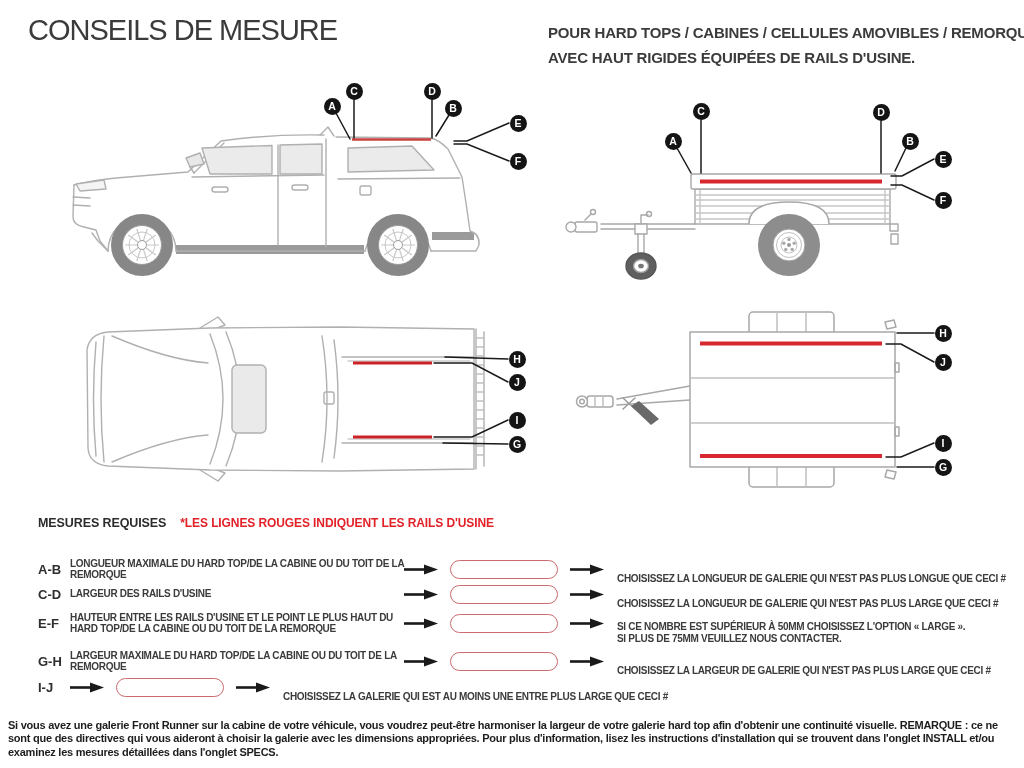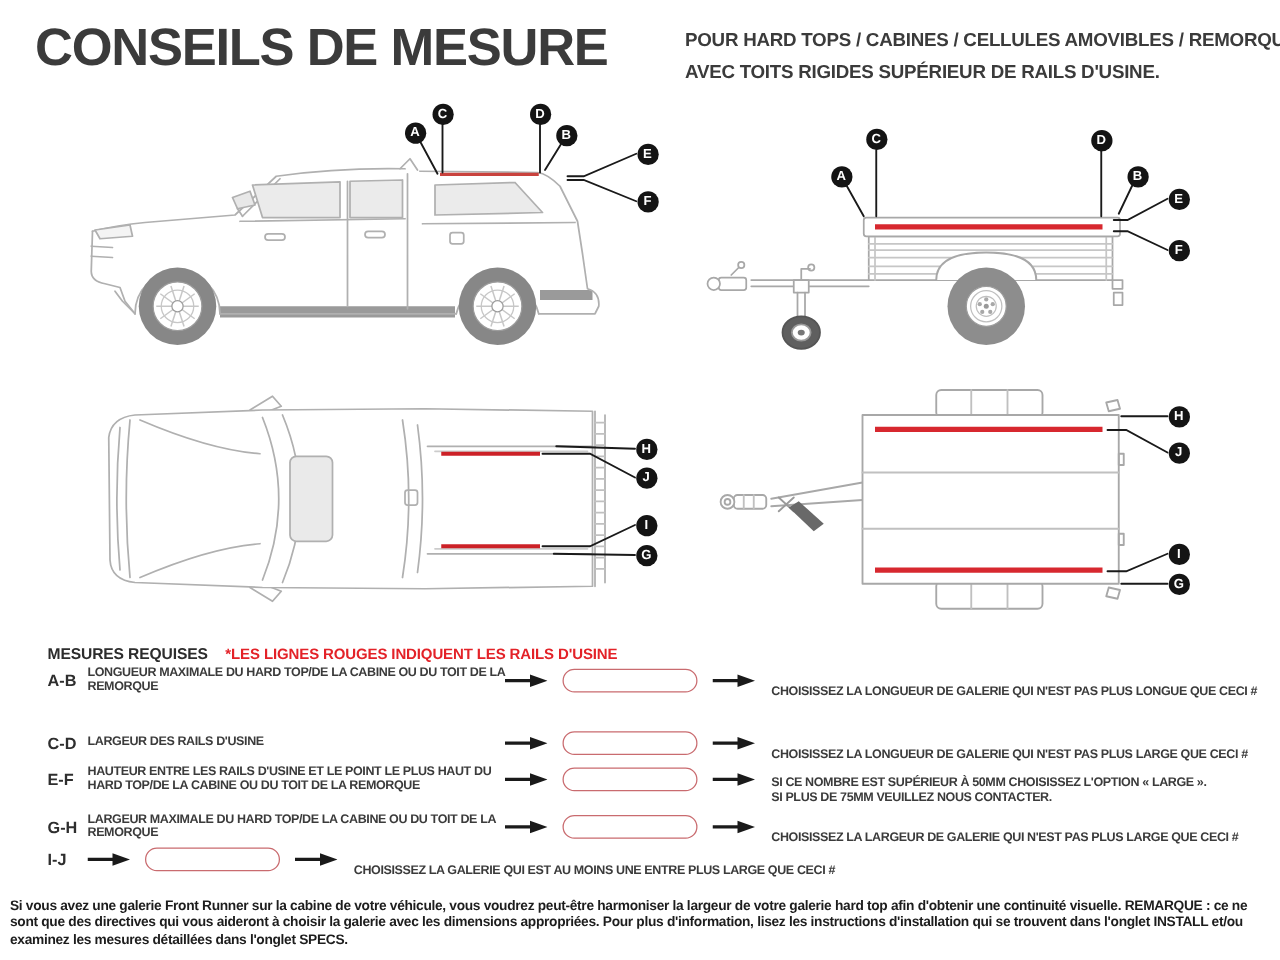--- a/index.html
+++ b/index.html
@@ -7,21 +7,21 @@
     width:1024px;height:768px;position:relative;overflow:hidden;
     background:#ffffff;
     font-family:"Liberation Sans", sans-serif;
     color:#3b3b3b;
   }
   .abs{position:absolute;}
 
   
   .page-title{
     left:28px;top:14px;
-    font-size:42px;font-weight:700;letter-spacing:-1px;
+    font-size:29px;font-weight:400;letter-spacing:-1px;
     color:#3b3b3b;white-space:nowrap;
   }
   .subtitle{
     left:548px;top:20px;width:470px;
     font-size:15px;font-weight:700;line-height:25px;color:#3b3b3b;
     letter-spacing:-0.2px;white-space:nowrap;
   }
 
   
   .diagram{position:absolute;}
@@ -67,21 +67,21 @@
     font-size:11px;font-weight:600;line-height:13.4px;
     letter-spacing:-0.25px;color:#1d1d1d;
   }
 </style>
 </head>
 <body>
 
 <div class="abs page-title">CONSEILS DE MESURE</div>
 <div class="abs subtitle">
   <div>POUR HARD TOPS / CABINES / CELLULES AMOVIBLES / REMORQUES</div>
-  <div>AVEC TOITS RIGIDES SUPÉRIEUR DE RAILS D'USINE.</div>
+  <div>AVEC HAUT RIGIDES ÉQUIPÉES DE RAILS D'USINE.</div>
 </div>
 
 <div class="diagram" style="left:60px;top:85px;width:485px;height:215px;">
   <svg width="485" height="215" viewBox="0 0 485 215">
     <g fill="none" stroke="#b0b0b0" stroke-width="1.4" stroke-linejoin="round" stroke-linecap="round">
 
       <rect x="116" y="160" width="188" height="9" fill="#9a9a9a" stroke="none"></rect>
       <rect x="372" y="147" width="42" height="8" fill="#9a9a9a" stroke="none"></rect>
 
       <path d="M14,100 Q34,95 56,93 L128,87 L161,56 Q210,49 264,50"></path>
@@ -316,21 +316,21 @@
 <div class="badge" style="left:934.5px;top:324.5px;">H</div>
 <div class="badge" style="left:934.5px;top:353.5px;">J</div>
 <div class="badge" style="left:934.5px;top:434.5px;">I</div>
 <div class="badge" style="left:934.5px;top:458.5px;">G</div>
 
 <div class="abs section-head">
   <span class="section-title">MESURES REQUISES</span>
   <span class="section-note">*LES LIGNES ROUGES INDIQUENT LES RAILS D'USINE</span>
 </div>
 
-<div class="m-row" style="top:531px;height:26px;justify-content:flex-end;">
+<div class="m-row" style="top:556px;height:26px;justify-content:flex-end;">
   <div class="m-code">A-B</div>
   <div class="m-desc">LONGUEUR MAXIMALE DU HARD TOP/DE LA CABINE OU DU TOIT DE LA REMORQUE</div>
   <svg class="m-arrow" viewBox="0 0 34 11">
       <line x1="0" y1="5.5" x2="22" y2="5.5" stroke="#1a1a1a" stroke-width="2.6"></line>
       <polygon points="20,0.5 34,5.5 20,10.5" fill="#1a1a1a"></polygon>
     </svg>
   <div class="m-pill"></div>
   <svg class="m-arrow m-arrow2" viewBox="0 0 34 11">
       <line x1="0" y1="5.5" x2="22" y2="5.5" stroke="#1a1a1a" stroke-width="2.6"></line>
       <polygon points="20,0.5 34,5.5 20,10.5" fill="#1a1a1a"></polygon>

